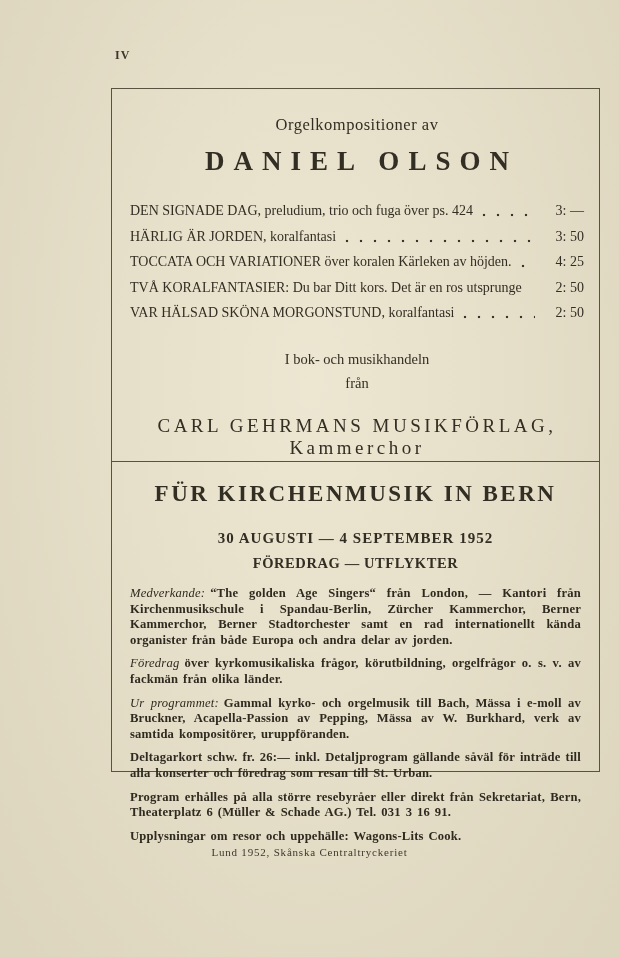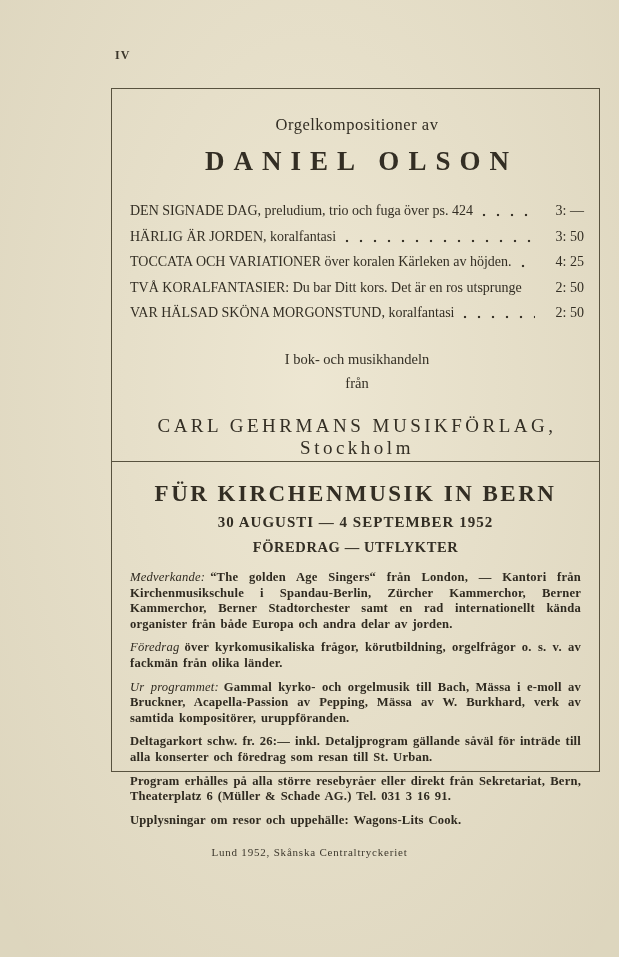--- a/index.html
+++ b/index.html
@@ -95,21 +95,21 @@
     font-size: 23px;
     font-weight: bold;
     letter-spacing: 2.5px;
     line-height: 32px;
   }
   .k-dates {
     text-align: center;
     font-size: 15px;
     font-weight: bold;
     letter-spacing: 1px;
-    margin-top: 4px;
+    margin-top: 20px;
   }
   .k-program {
     text-align: center;
     font-size: 14.5px;
     font-weight: bold;
     letter-spacing: 0.6px;
     line-height: 19px;
     margin-top: 7px;
   }
   .k-paras { margin-top: 13px; }
@@ -172,21 +172,21 @@
         <span class="leader"></span>
         <span class="work-price">2: 50</span>
       </div>
     </div>
 
     <div class="availability">
       <div>I bok- och musikhandeln</div>
       <div>från</div>
     </div>
 
-    <div class="publisher">CARL GEHRMANS MUSIKFÖRLAG, Stockholm</div>
+    <div class="publisher">CARL GEHRMANS MUSIKFÖRLAG, Kammerchor</div>
   </div>
 
   <div class="sec-kongress">
     <div class="k-title">
       <div>FÜR KIRCHENMUSIK IN BERN</div>
     </div>
     <div class="k-dates">30 AUGUSTI — 4 SEPTEMBER 1952</div>
     <div class="k-program">
       <div>FÖREDRAG — UTFLYKTER</div>
     </div>

